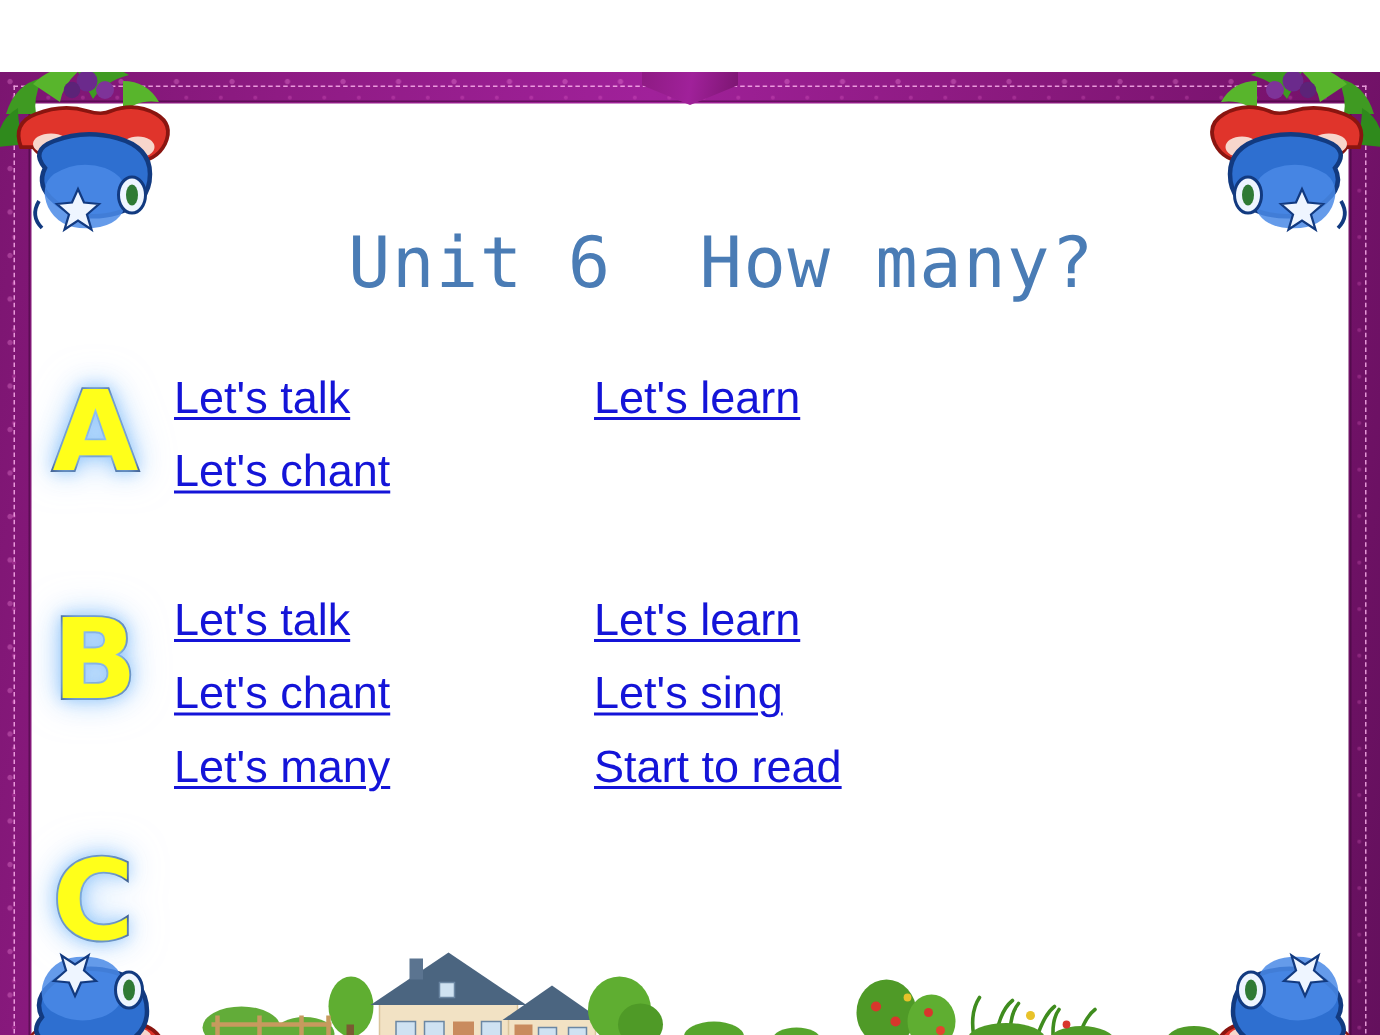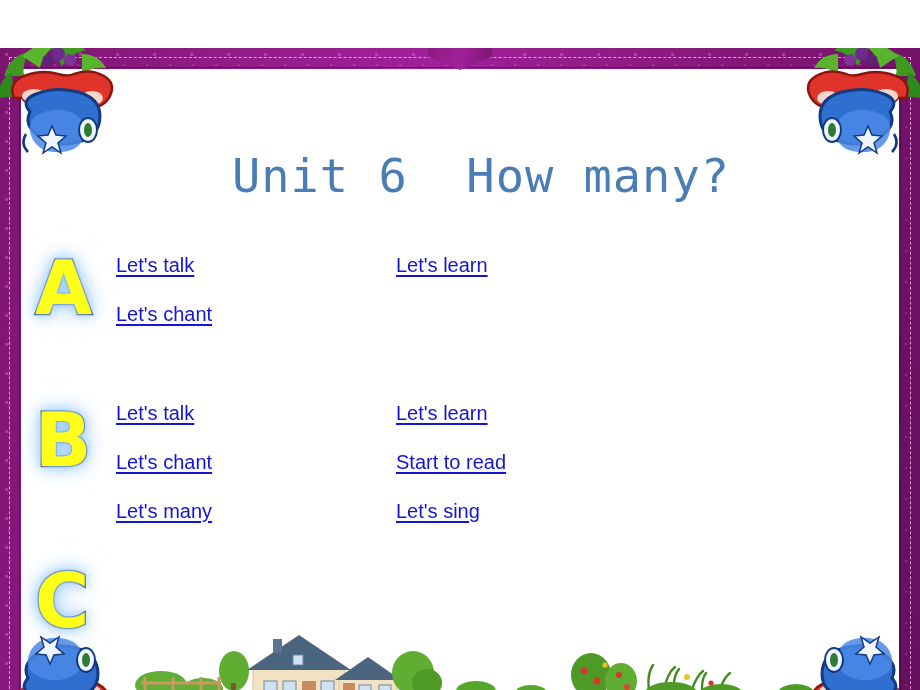--- a/index.html
+++ b/index.html
@@ -88,21 +88,21 @@
   .badge-c{top:2px;}
 
   .cols{display:flex;flex:1;}
   .col{display:flex;flex-direction:column;}
   .col-left{width:280px;flex:0 0 280px;}
   .col-right{flex:1;}
 
   .link{
     display:inline-block;align-self:flex-start;
     font-family:"Liberation Sans",sans-serif;
-    font-size:20px;line-height:49px;
+    font-size:30px;line-height:49px;
     color:#1414d8;text-decoration:underline;
     text-decoration-thickness:2px;text-underline-offset:3px;
     cursor:pointer;white-space:nowrap;
   }
 
   
   #scenery{position:absolute;left:0;bottom:0;width:878px;height:120px;z-index:5;}
 </style>
 </head>
 <body>
@@ -215,22 +215,22 @@
           <span class="badge badge-b">B</span>
         </div>
         <div class="cols">
           <div class="col col-left">
             <span class="link">Let's talk</span>
             <span class="link">Let's chant</span>
             <span class="link">Let's many</span>
           </div>
           <div class="col col-right">
             <span class="link">Let's learn</span>
+            <span class="link">Let's sing</span>
             <span class="link">Start to read</span>
-            <span class="link">Let's sing</span>
           </div>
         </div>
       </div>
 
       <div class="section sec-c">
         <div class="badge-cell">
           <span class="badge badge-c">C</span>
         </div>
         <div class="cols">
           <div class="col col-right"></div>

